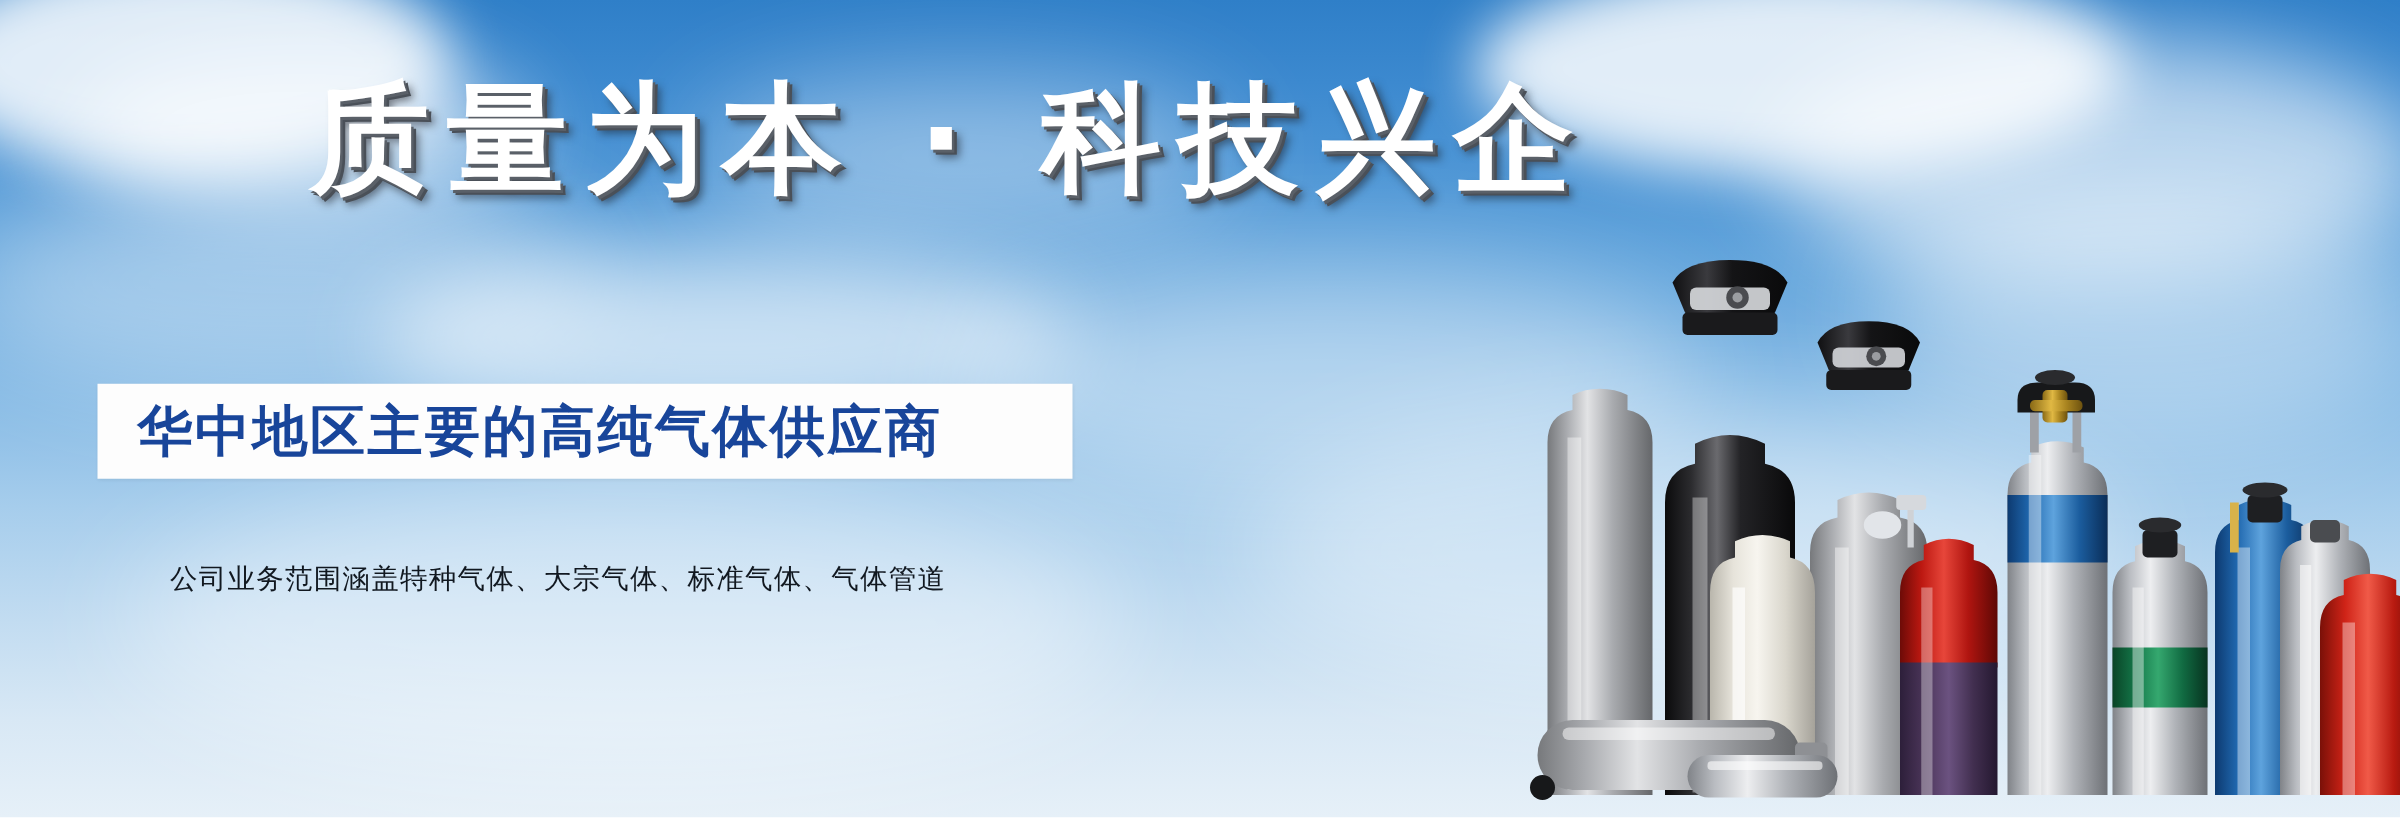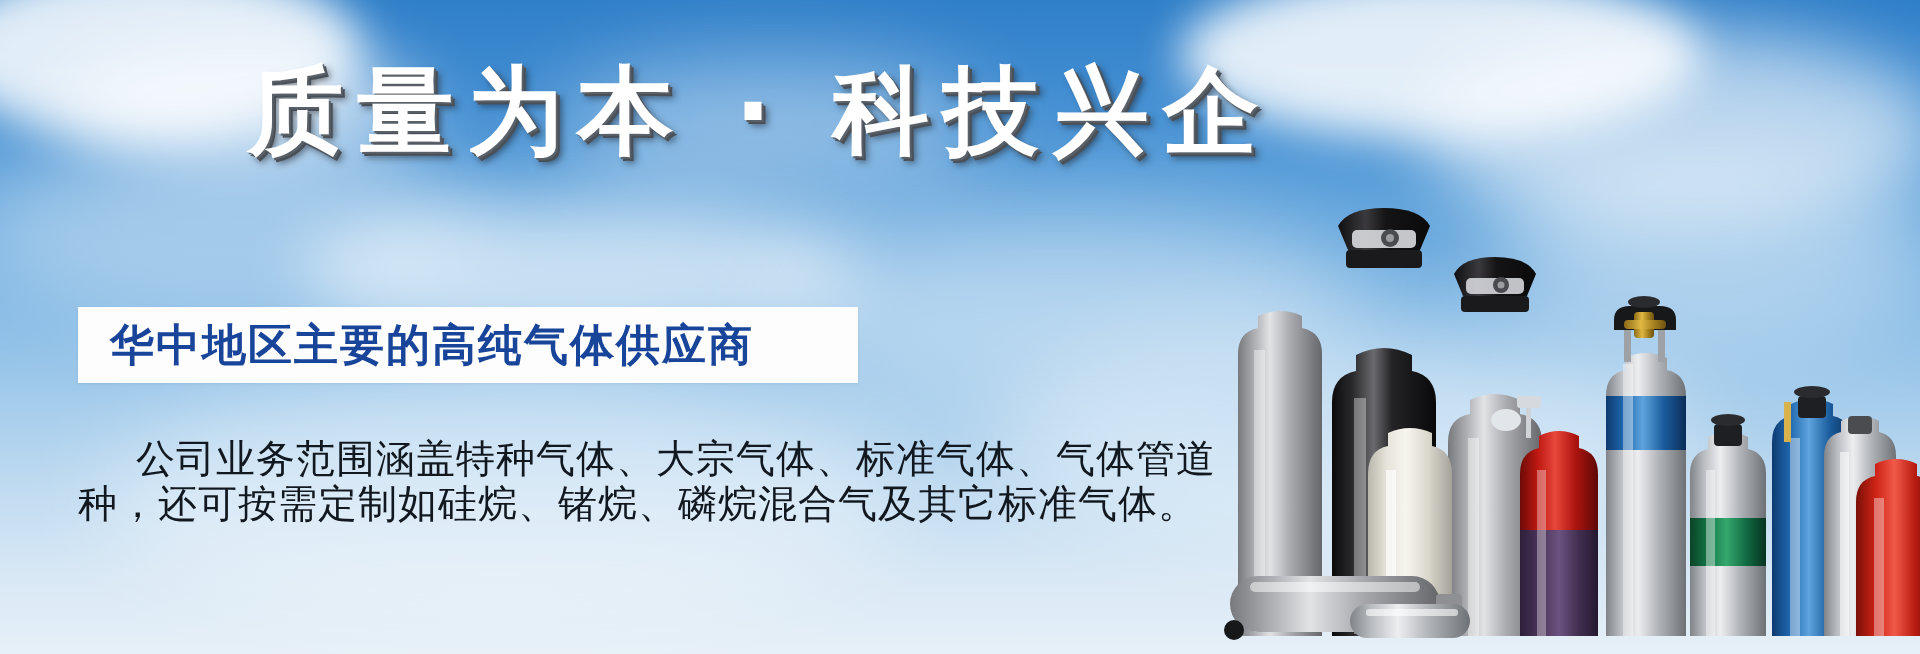--- a/index.html
+++ b/index.html
@@ -71,22 +71,22 @@
     white-space:nowrap;
   }
 
   
   .paragraph{
     position:absolute;
     left:78px;top:440px;
     width:790px;
   }
   .para-line{
-    font-family:Liberation Mono, monospace;
-    font-size:39px;
+    font-family:Liberation Serif, serif;
+    font-size:22px;
     line-height:45px;
     color:#111820;
     letter-spacing:1px;
     white-space:nowrap;
   }
   .para-line.indent{text-indent:58px;}
 
   
   #cylinders{position:absolute;right:0;bottom:0;width:700px;height:480px;}
   #cylinders svg{display:block;width:100%;height:100%;}
@@ -111,21 +111,20 @@
   <div class="headline-wrap">
     <div class="headline">质量为本 · 科技兴企</div>
   </div>
 
   <div class="highlight-box">
     <div class="highlight-text">华中地区主要的高纯气体供应商</div>
   </div>
 
   <div class="paragraph">
     <div class="para-line indent">公司业务范围涵盖特种气体、大宗气体、标准气体、气体管道</div>
-    <div class="para-line">种，还可按需定制如硅烷、锗烷、磷烷混合气及其它标准气体。</div>
   </div>
 
   <div id="cylinders">
     <svg viewBox="0 0 700 480" preserveAspectRatio="xMaxYMax meet">
       <defs>
         <linearGradient id="gGrey" x1="0" y1="0" x2="1" y2="0">
           <stop offset="0%" stop-color="#77797c"></stop>
             <stop offset="18%" stop-color="#a8aaae"></stop>
           <stop offset="38%" stop-color="#e2e3e5"></stop>
             <stop offset="62%" stop-color="#a9abaf"></stop>

